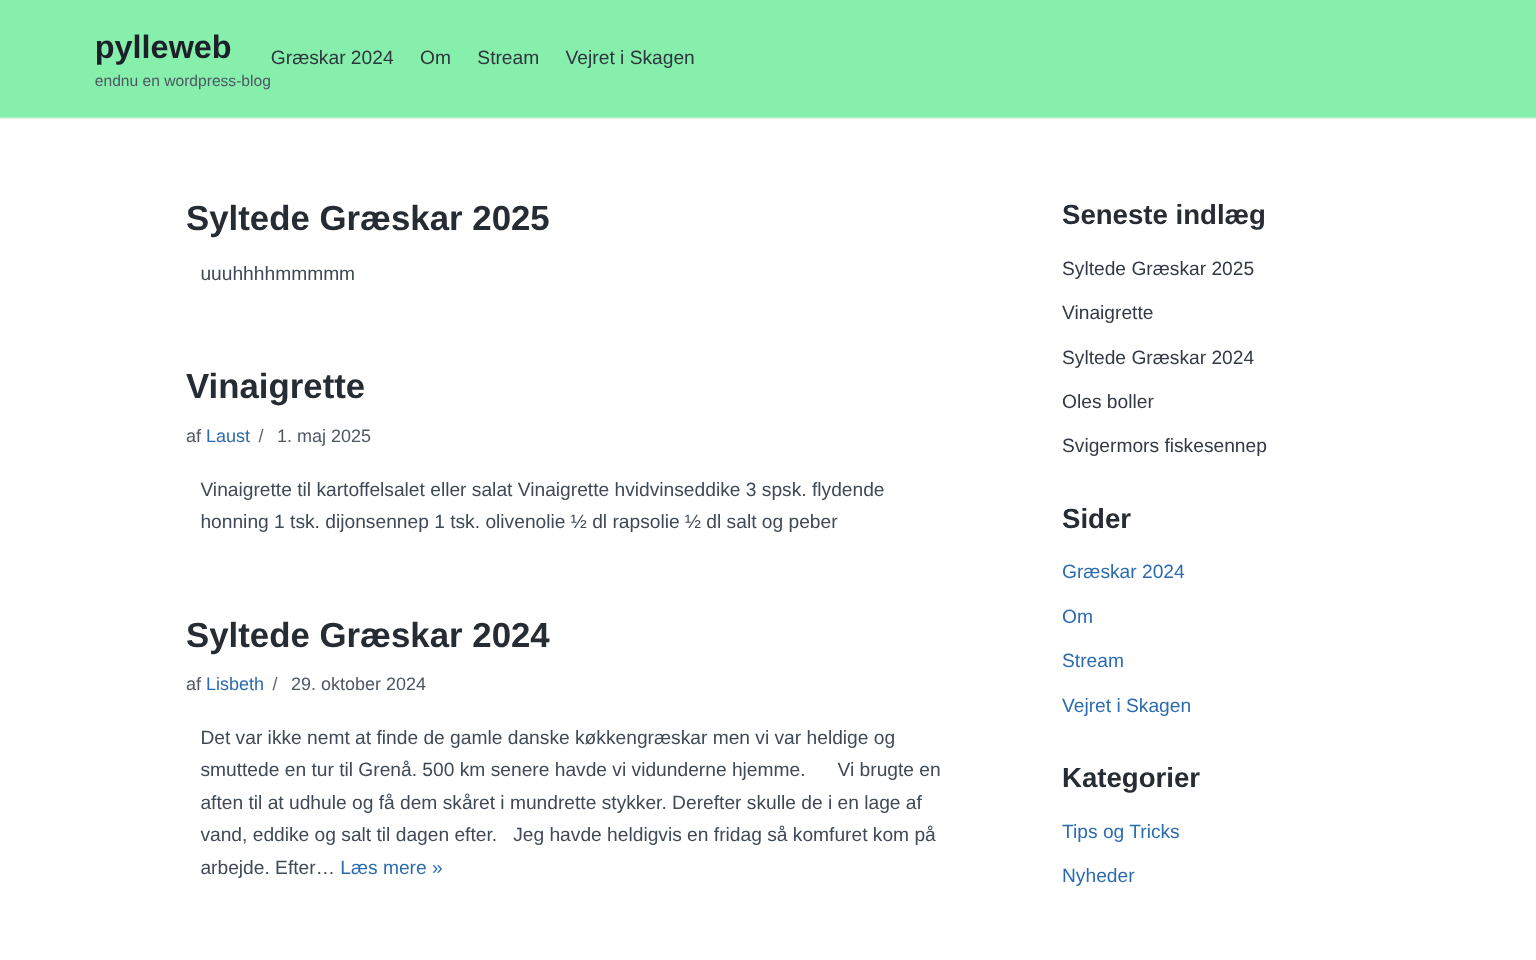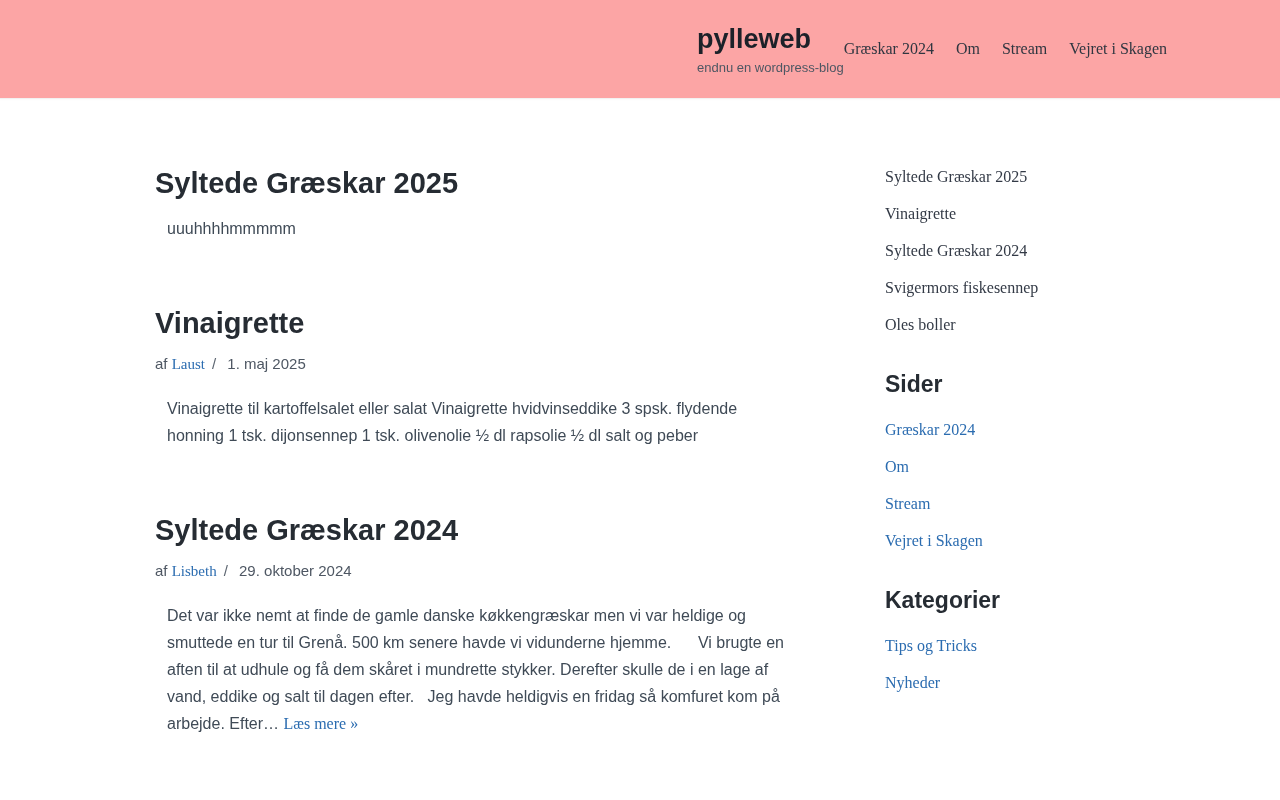--- a/index.html
+++ b/index.html
@@ -4,30 +4,30 @@
 <style>
   * { box-sizing: border-box; }
   html, body {
     margin: 0; padding: 0;
     width: 1280px; height: 800px;
     overflow: hidden;
     background: #ffffff;
     font-family: "Liberation Sans", sans-serif;
     color: #3f4a56;
   }
-  a { text-decoration: none; cursor: pointer; font-family: Liberation Serif, serif; }
+  a { text-decoration: none; cursor: pointer; }
 
   
   .site-header {
     height: 99px;
     display: flex;
     align-items: center;
-    justify-content: flex-end;
-    padding: 0 113px;
-    background: #fca5a5;
+    justify-content: flex-start;
+    padding: 0 79px;
+    background: #86efac;
     border-bottom: 1px solid #f2f2f2;
     box-shadow: 0 1px 2px rgba(0,0,0,0.02);
   }
   .site-title {
     margin: 0;
     font-size: 27px;
     font-weight: 700;
     color: #1c2129;
     letter-spacing: 0;
     line-height: 1.2;
@@ -149,26 +149,27 @@
         <span>29. oktober 2024</span>
       </div>
       <p class="entry-content"><span>Det var ikke nemt at finde de gamle danske køkkengræskar men vi var heldige og smuttede en tur til Grenå. 500 km senere havde vi vidunderne hjemme.      Vi brugte en aften til at udhule og få dem skåret i mundrette stykker. Derefter skulle de i en lage af vand, eddike og salt til dagen efter.   Jeg havde heldigvis en fridag så komfuret kom på arbejde. Efter… </span><a class="read-more-link">Læs mere »</a></p>
     </article>
 
   </main>
 
   <aside class="sidebar-col">
 
     <section class="widget widget-recent">
+      <h3 class="widget-title">Seneste indlæg</h3>
       <ul>
         <li><a>Syltede Græskar 2025</a></li>
         <li><a>Vinaigrette</a></li>
         <li><a>Syltede Græskar 2024</a></li>
+        <li><a>Oles boller</a></li>
         <li><a>Svigermors fiskesennep</a></li>
-        <li><a>Oles boller</a></li>
       </ul>
     </section>
 
     <section class="widget widget-links">
       <h3 class="widget-title">Sider</h3>
       <ul>
         <li><a>Græskar 2024</a></li>
         <li><a>Om</a></li>
         <li><a>Stream</a></li>
         <li><a>Vejret i Skagen</a></li>

